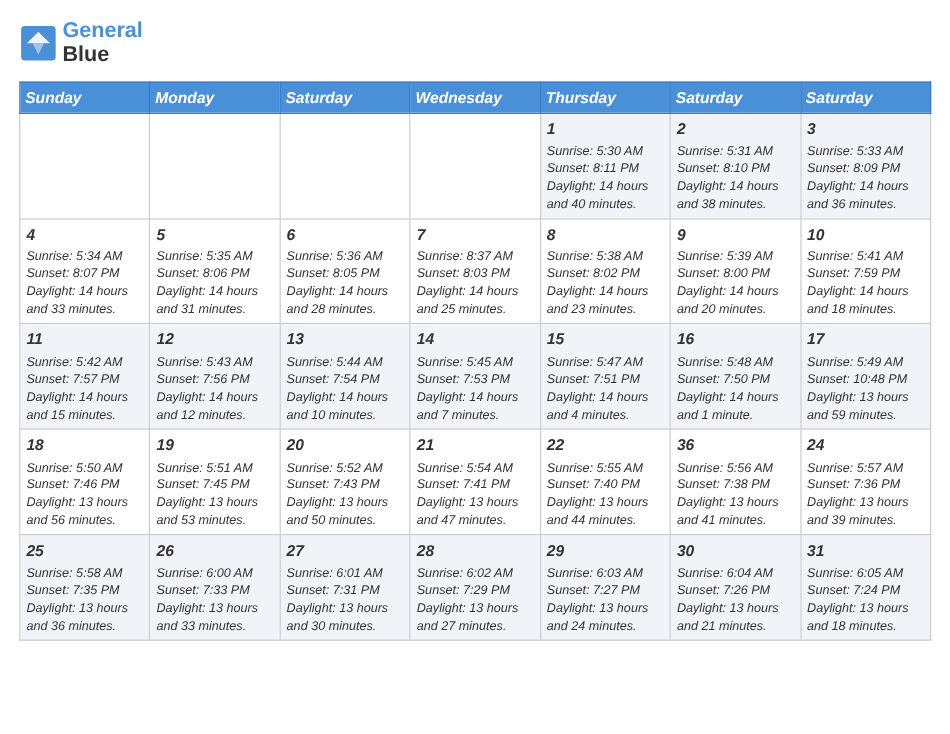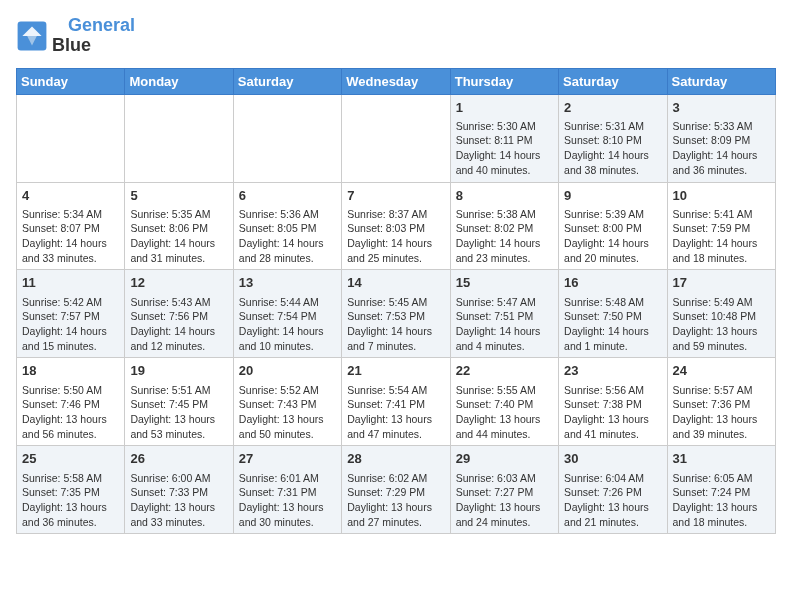--- a/index.html
+++ b/index.html
@@ -20,21 +20,21 @@
       display: flex;
       align-items: center;
       gap: 4px;
     }
     .logo-text {
       font-size: 18px;
       font-weight: bold;
       color: #333;
       line-height: 1.1;
     }
-    .logo-text span { color: #4a90d9; margin-left: 16px; }
+    .logo-text span { color: #4a90d9; }
     .logo-icon {
       width: 32px;
       height: 32px;
     }
     .title-block {
       text-align: right;
     }
     .main-title {
       font-size: 36px;
       font-weight: normal;
@@ -42,20 +42,21 @@
       line-height: 1.1;
     }
     .subtitle {
       font-size: 16px;
       color: #333;
     }
     .calendar {
       width: 100%;
       border-collapse: collapse;
       font-size: 11px;
+      font-style: italic;
     }
     .calendar thead th {
       background: #4a90d9;
       color: #fff;
       padding: 5px 4px;
       text-align: left;
       font-size: 13px;
       font-weight: bold;
       border: 1px solid #3a7bc8;
     }
@@ -279,21 +280,21 @@
           <div>and 47 minutes.</div>
         </td>
         <td>
           <span class="day-num">22</span>
           <div>Sunrise: 5:55 AM</div>
           <div>Sunset: 7:40 PM</div>
           <div>Daylight: 13 hours</div>
           <div>and 44 minutes.</div>
         </td>
         <td>
-          <span class="day-num">23</span>
+          <span class="day-num">36</span>
           <div>Sunrise: 5:56 AM</div>
           <div>Sunset: 7:38 PM</div>
           <div>Daylight: 13 hours</div>
           <div>and 41 minutes.</div>
         </td>
         <td>
           <span class="day-num">24</span>
           <div>Sunrise: 5:57 AM</div>
           <div>Sunset: 7:36 PM</div>
           <div>Daylight: 13 hours</div>

